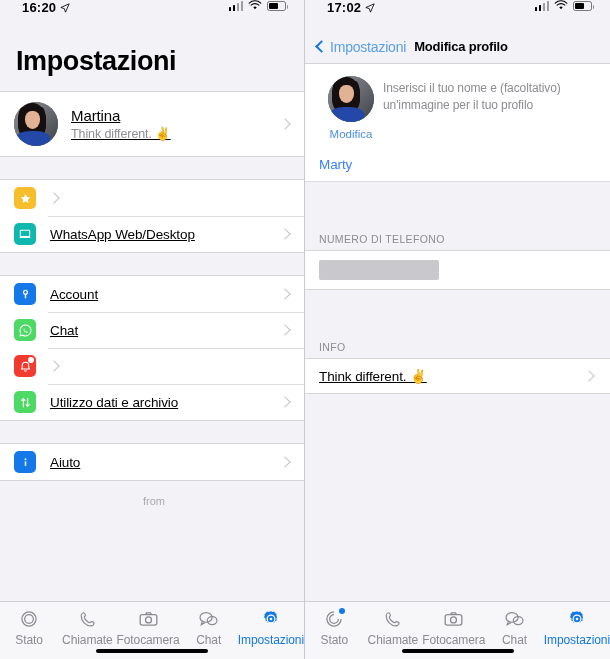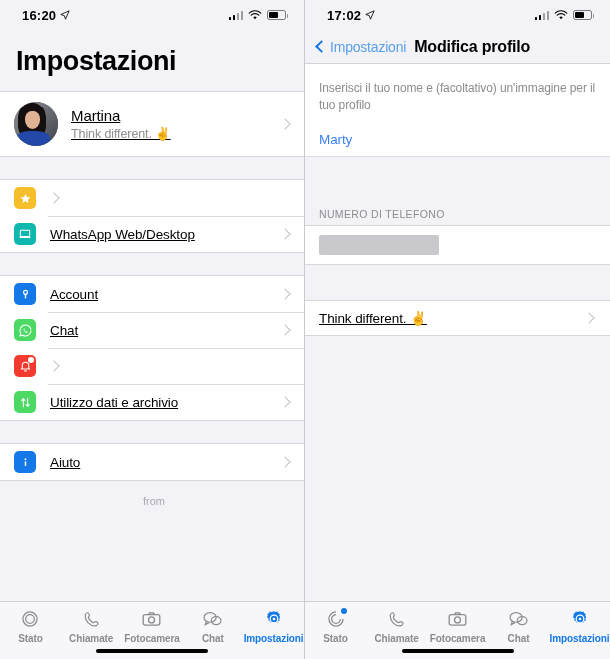--- a/index.html
+++ b/index.html
@@ -14,21 +14,21 @@
     width: 305px; height: 659px;
     position: relative;
     background: #f2f2f7;
     display: flex; flex-direction: column;
   }
   .phone.left { border-right: 1px solid #c9c9cf; }
 
   
   .statusbar {
     height: 30px; flex: 0 0 30px;
-    display: flex; align-items: center; justify-content: space-between;
+    display: flex; align-items: flex-start; justify-content: space-between;
     padding: 0 18px 0 22px;
     background: #f2f2f7;
   }
   .sb-time {
     font-size: 13px; font-weight: 600; color: #000;
     letter-spacing: .2px; display: flex; align-items: center; gap: 4px;
   }
   .sb-right { display: flex; align-items: center; gap: 5px; }
   .bars { display: flex; align-items: flex-end; gap: 1.5px; height: 10px; }
   .bars i { width: 2.5px; background: #000; border-radius: .5px; display: block; }
@@ -115,21 +115,21 @@
   }
 
   
   .tabbar {
     flex: 0 0 58px; height: 58px; background: #f7f7f9;
     border-top: .5px solid #d0d0d4;
     display: flex; align-items: flex-start; padding-top: 6px;
   }
   .tab { flex: 1; display: flex; flex-direction: column; align-items: center; gap: 3px; }
   .tab .tico { height: 22px; display: flex; align-items: center; justify-content: center; position: relative; }
-  .tab .tlbl { font-size: 10px; color: #8b8b90; letter-spacing: -.1px; font-weight: bold; }
+  .tab .tlbl { font-size: 12px; color: #8b8b90; letter-spacing: -.1px; }
   .tab.active .tlbl { color: #1478e8; }
   .badge-dot {
     position: absolute; right: -1px; top: 0px; width: 6px; height: 6px;
     border-radius: 50%; background: #1478e8;
   }
   .homebar {
     position: absolute; bottom: 6px; left: 50%; transform: translateX(-50%);
     width: 112px; height: 4px; border-radius: 3px; background: #000;
   }
 
@@ -138,21 +138,21 @@
     flex: 0 0 34px; height: 34px; background: #f2f2f7;
     display: flex; align-items: center; padding: 0 12px;
     border-bottom: .5px solid #d3d3d8;
   }
   .back { display: flex; align-items: center; gap: 3px; }
   .back .bchev {
     width: 9px; height: 9px; border-left: 2px solid #1478e8;
     border-bottom: 2px solid #1478e8; transform: rotate(45deg); margin-right: 1px;
   }
   .back .btxt { font-size: 14px; color: #5a9fe8; letter-spacing: -.2px; }
-  .navtitle { font-size: 16px; font-weight: 700; color: #000; margin-left: 8px; letter-spacing: -.2px; }
+  .navtitle { font-size: 13px; font-weight: 700; color: #000; margin-left: 8px; letter-spacing: -.2px; }
 
   .edit-block { background: #fff; padding: 12px 14px 8px 14px; display: flex; }
   .edit-left { width: 64px; flex: 0 0 64px; display: flex; flex-direction: column; align-items: center; }
   .edit-left .avatar { margin-right: 0; width: 46px; height: 46px; flex: 0 0 46px; }
   .edit-link { font-size: 11.5px; color: #4a8fe0; margin-top: 6px; }
   .edit-desc { flex: 1; font-size: 12px; color: #8c8c91; line-height: 1.45; padding-top: 4px; letter-spacing: -.1px; }
 
   .field-row {
     background: #fff; padding: 9px 14px; font-size: 13.5px; color: #3b82f6;
     border-bottom: .5px solid #dcdce0; letter-spacing: -.1px;
@@ -386,34 +386,46 @@
 
     <div class="navbar">
       <div class="back">
         <span class="bchev"></span>
         <span class="btxt">Impostazioni</span>
       </div>
       <div class="navtitle">Modifica profilo</div>
     </div>
 
     <div class="edit-block">
+      <div class="edit-left">
+        <div class="avatar">
+          <span class="bg"></span>
+            <span class="hair"></span>
+            <span class="hairL"></span>
+            <span class="hairR"></span>
+            <span class="face"></span>
+            <span class="body"></span>
+        </div>
+        <span class="edit-link">Modifica</span>
+      </div>
       <div class="edit-desc">Inserisci il tuo nome e (facoltativo) un'immagine per il tuo profilo</div>
     </div>
 
     <div class="field-row">Marty</div>
 
     <div class="gap tall"></div>
 
     <div class="section-hdr">NUMERO DI TELEFONO</div>
     <div class="value-row hairline-top hairline-bot">
       <span class="redact"></span>
     </div>
 
     <div class="gap tall"></div>
 
+    <div class="section-hdr">INFO</div>
     <div class="value-row hairline-top hairline-bot">
       <span class="v">Think different. ✌️</span>
       <span class="chev"></span>
     </div>
 
     <div class="filler"></div>
 
     <div class="tabbar">
       <div class="tab">
         <span class="tico">

